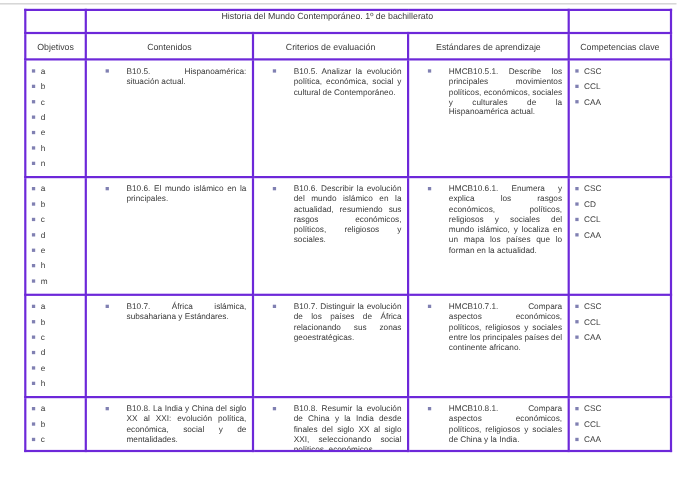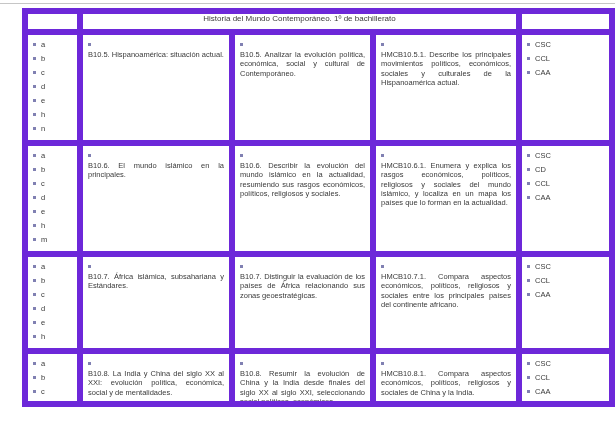--- a/index.html
+++ b/index.html
@@ -15,38 +15,38 @@
     position:absolute; top:3px; left:0;
     width:615px; height:1px;
     background:#c6c6c6;
   }
   table.tbl {
     position:absolute; left:22px; top:8px;
     border-collapse:collapse;
     table-layout:fixed;
   }
   .tbl td, .tbl th {
-    border:6px solid #6d28d9;
+    border:2px solid #6d28d9;
     vertical-align:top;
     padding:0;
     font-weight:normal;
     overflow:hidden;
   }
   .title-cell {
     text-align:center;
     vertical-align:middle;
     font-size:8px;
   }
   .head-row th {
     text-align:center;
     vertical-align:middle;
     font-size:8px;
   }
   .cell { padding:5px 5px 2px 5px; }
-  .para { display:flex; gap:4px; margin:0 0 4px 0;flex-direction:column; }
+  .para { display:flex; gap:16px; margin:0 0 4px 12px; }
   .blt {
     flex:0 0 auto;
     width:3px; height:3px;
     background:#8080b2;
     margin-top:3px;
   }
   .para p {
     margin:0;
     font-size:7.5px;
     line-height:9.3px;
@@ -74,20 +74,27 @@
     <col style="width:93px">
   </colgroup>
 
   <tbody>
       <tr style="height:21px">
     <td></td>
     <td colspan="3" class="title-cell">Historia del Mundo Contemporáneo. 1º de bachillerato</td>
     <td></td>
   </tr>
 
+  <tr class="head-row" style="height:24px">
+    <th>Objetivos</th>
+    <th>Contenidos</th>
+    <th>Criterios de evaluación</th>
+    <th>Estándares de aprendizaje</th>
+    <th>Competencias clave</th>
+  </tr>
 
   <tr style="height:103px">
     <td>
       <div class="cell list">
             <div class="li">
               <span class="blt"></span>
               <span>a</span>
             </div>
             <div class="li">
               <span class="blt"></span>
@@ -270,21 +277,21 @@
         <div class="para">
           <span class="blt"></span>
           <p>B10.7. África islámica, subsahariana y Estándares.</p>
         </div>
       </div>
     </td>
     <td>
       <div class="cell">
         <div class="para">
           <span class="blt"></span>
-          <p>B10.7. Distinguir la evaluación de los países de África relacionando sus zonas geoestratégicas.</p>
+          <p>B10.7. Distinguir la evolución de los países de África relacionando sus zonas geoestratégicas.</p>
         </div>
       </div>
     </td>
     <td>
       <div class="cell">
         <div class="para">
           <span class="blt"></span>
           <p>HMCB10.7.1. Compara aspectos económicos, políticos, religiosos y sociales entre los principales países del continente africano.</p>
         </div>
       </div>

